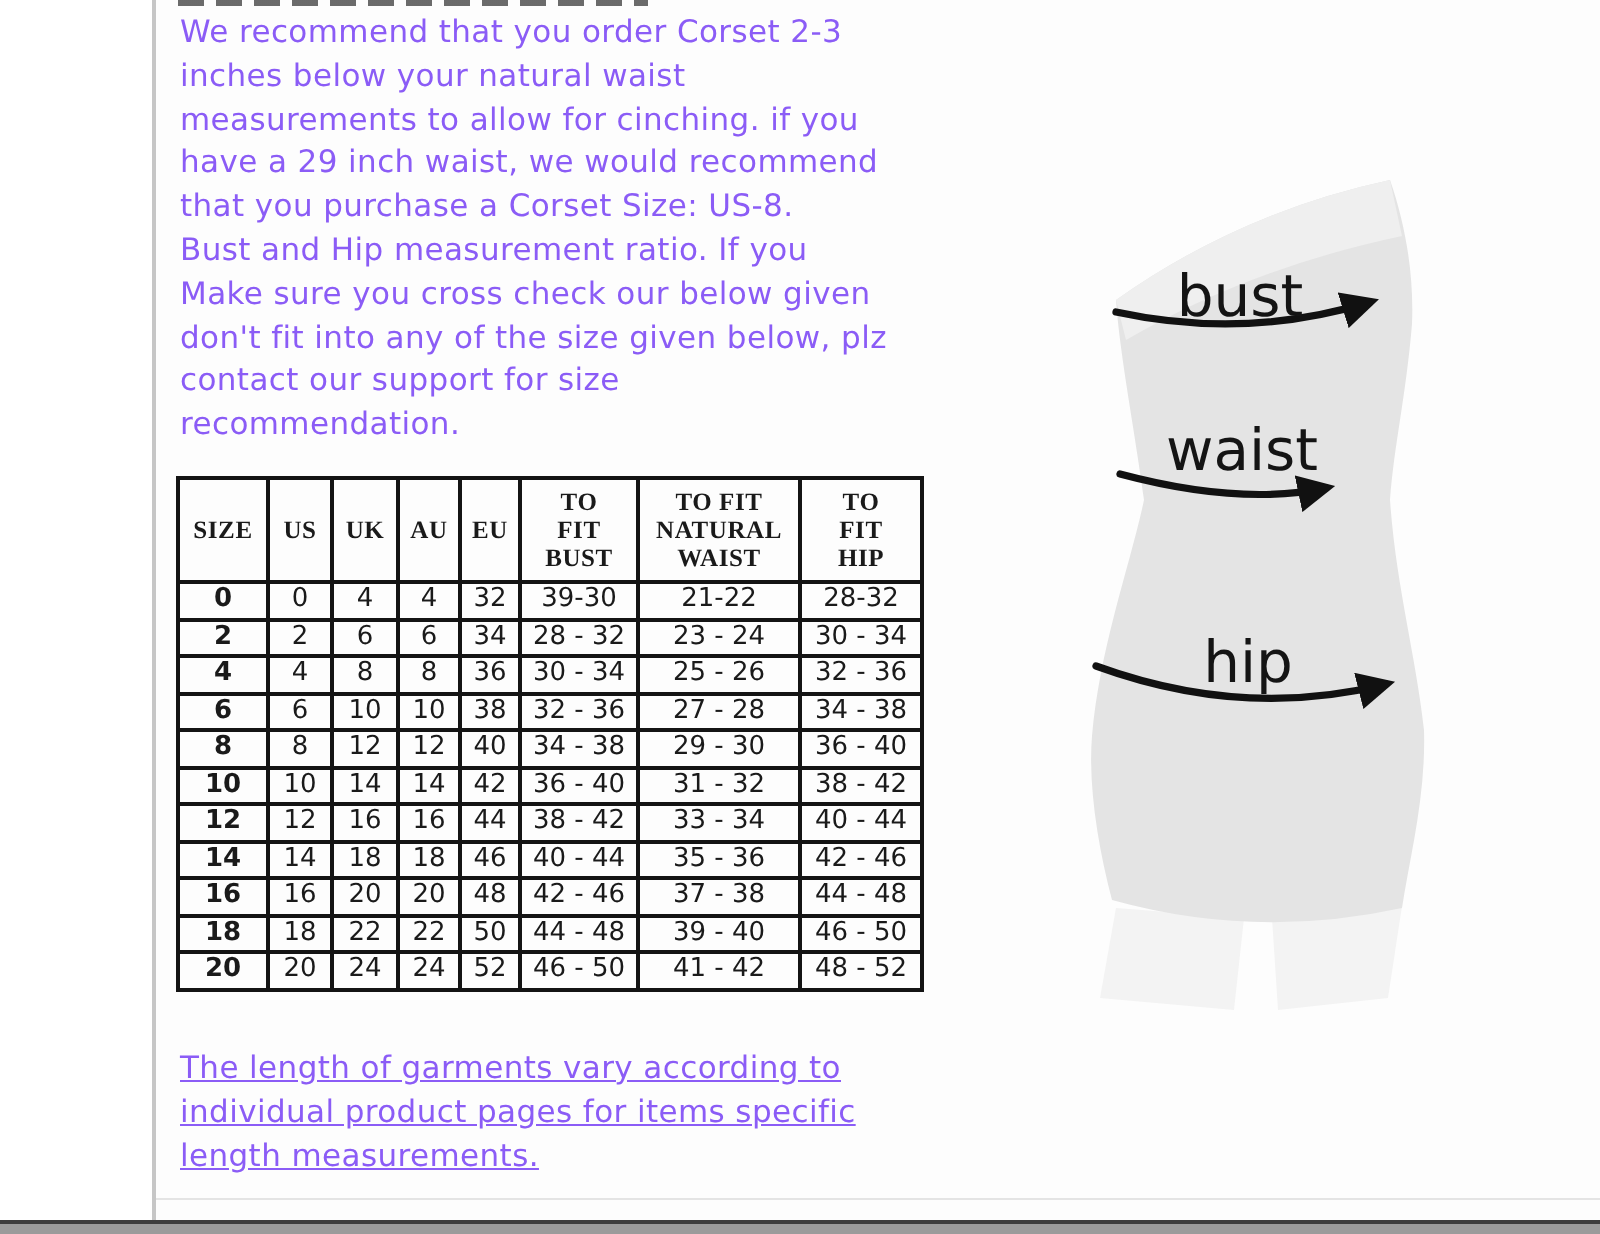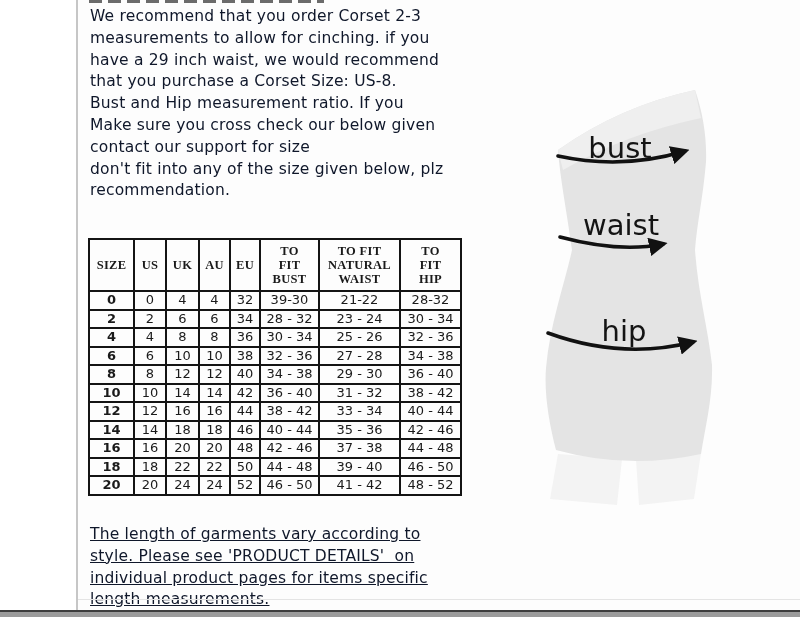--- a/index.html
+++ b/index.html
@@ -8,21 +8,21 @@
     background:#fdfdfd; overflow:hidden;
     font-family:"DejaVu Sans","Liberation Sans",sans-serif;
     color:#1c1c1c;
   }
   .left-margin{position:absolute;left:0;top:0;width:76px;height:610px;background:#ffffff;}
   .v-rule{position:absolute;left:76px;top:0;width:2px;height:610px;background:#c6c6c6;}
   .top-remnant{
     position:absolute;left:89px;top:0;width:235px;height:3px;opacity:.75;
     background:repeating-linear-gradient(90deg,#3a3a3a 0 13px,transparent 13px 19px);
   }
-  .para{position:absolute;left:90px;font-size:15.5px;line-height:21.8px;letter-spacing:.2px;color:#0f172a;}
+  .para{position:absolute;left:90px;font-size:15.5px;line-height:21.8px;letter-spacing:.2px;color:#8b5cf6;}
   .para .tline{white-space:pre;}
   .intro{top:6px;}
   .outro{top:524px;text-decoration:underline;}
 
   table.size-chart{
     position:absolute;left:88px;top:238px;
     border-collapse:collapse;table-layout:fixed;width:372px;
     background:#fdfdfd;
   }
   table.size-chart th, table.size-chart td{
@@ -45,27 +45,28 @@
 <body>
 
 <div class="page">
 
   <div class="left-margin"></div>
   <div class="v-rule"></div>
   <div class="top-remnant"></div>
 
   <div class="para intro">
       <div class="tline">We recommend that you order Corset 2-3</div>
+      <div class="tline">inches below your natural waist</div>
       <div class="tline">measurements to allow for cinching. if you</div>
       <div class="tline">have a 29 inch waist, we would recommend</div>
       <div class="tline">that you purchase a Corset Size: US-8.</div>
       <div class="tline">Bust and Hip measurement ratio. If you</div>
       <div class="tline">Make sure you cross check our below given</div>
+      <div class="tline">don't fit into any of the size given below, plz</div>
       <div class="tline">contact our support for size</div>
-      <div class="tline">don't fit into any of the size given below, plz</div>
       <div class="tline">recommendation.</div>
     </div>
 
   <table class="size-chart">
     <colgroup>
       <col style="width:45px">
         <col style="width:32px">
         <col style="width:33px">
         <col style="width:31px">
       <col style="width:30px">
@@ -235,20 +236,19 @@
       <path d="M35,159 Q95,175 138,166" fill="none" stroke="#111" stroke-width="3.6" stroke-linecap="round" marker-end="url(#ah)"></path>
       <text x="96" y="157" text-anchor="middle" font-size="29" fill="#141414">waist</text>
 
       <path d="M23,255 Q97,282 168,264" fill="none" stroke="#111" stroke-width="3.6" stroke-linecap="round" marker-end="url(#ah)"></path>
       <text x="99" y="263" text-anchor="middle" font-size="29" fill="#141414">hip</text>
     </svg>
   </div>
 
   <div class="para outro">
       <div class="tline">The length of garments vary according to</div>
-      <div class="tline">style. Please see 'PRODUCT DETAILS'  on</div>
       <div class="tline">individual product pages for items specific</div>
       <div class="tline">length measurements.</div>
     </div>
 
   <div class="faint-line"></div>
   <div class="bottom-bar"></div>
 </div>
 
 </body></html>

